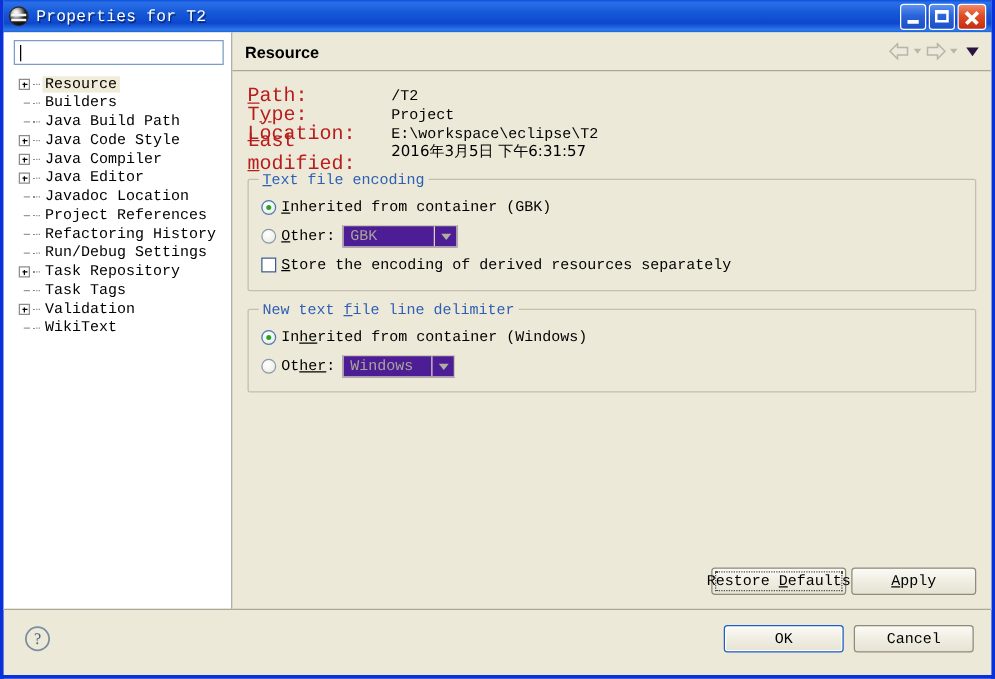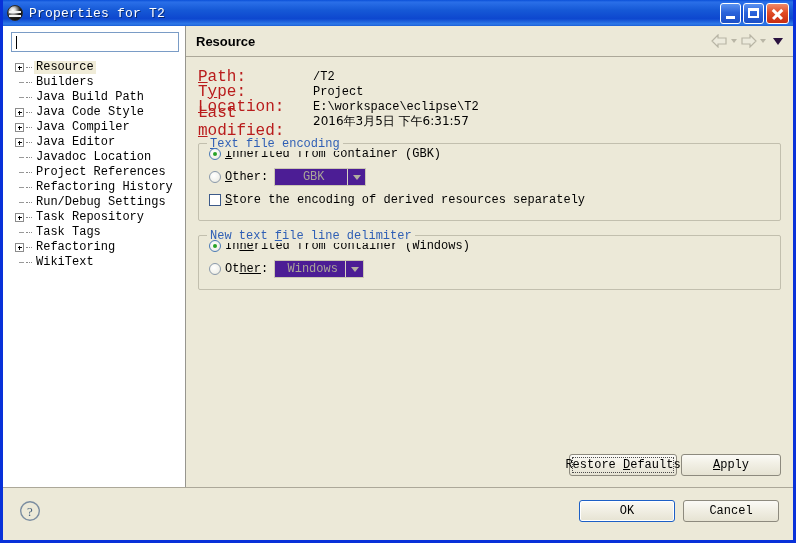--- a/index.html
+++ b/index.html
@@ -310,23 +310,22 @@
     font-size: 12px;
   }
   u.mn { text-decoration: underline; }
 
   
   .groupbox {
     position: relative;
     border: 1px solid #c2bfae;
     border-radius: 2px;
     margin-top: 14px;
-    padding: 0 10px 10px 10px;
+    padding: 12px 10px 10px 10px;
     background: transparent;
-    text-align: center;
   }
   .group-title {
     position: absolute;
     top: -7px; left: 8px;
     background: #ece9d8;
     padding: 0 3px;
     font-family: "Liberation Mono", "DejaVu Sans Mono", monospace;
     font-size: 12px;
     color: #2f5fb5;
     white-space: nowrap;
@@ -573,21 +572,21 @@
 
         <div class="tree-row">
           <span class="expander-blank"></span>
           <span class="dots"></span>
           <span class="tree-label">Task Tags</span>
         </div>
 
         <div class="tree-row">
           <span class="expander"></span>
           <span class="dots"></span>
-          <span class="tree-label">Refactoring</span>
+          <span class="tree-label">Validation</span>
         </div>
 
         <div class="tree-row">
           <span class="expander-blank"></span>
           <span class="dots"></span>
           <span class="tree-label">WikiText</span>
         </div>
 
       </div>
     </div>

